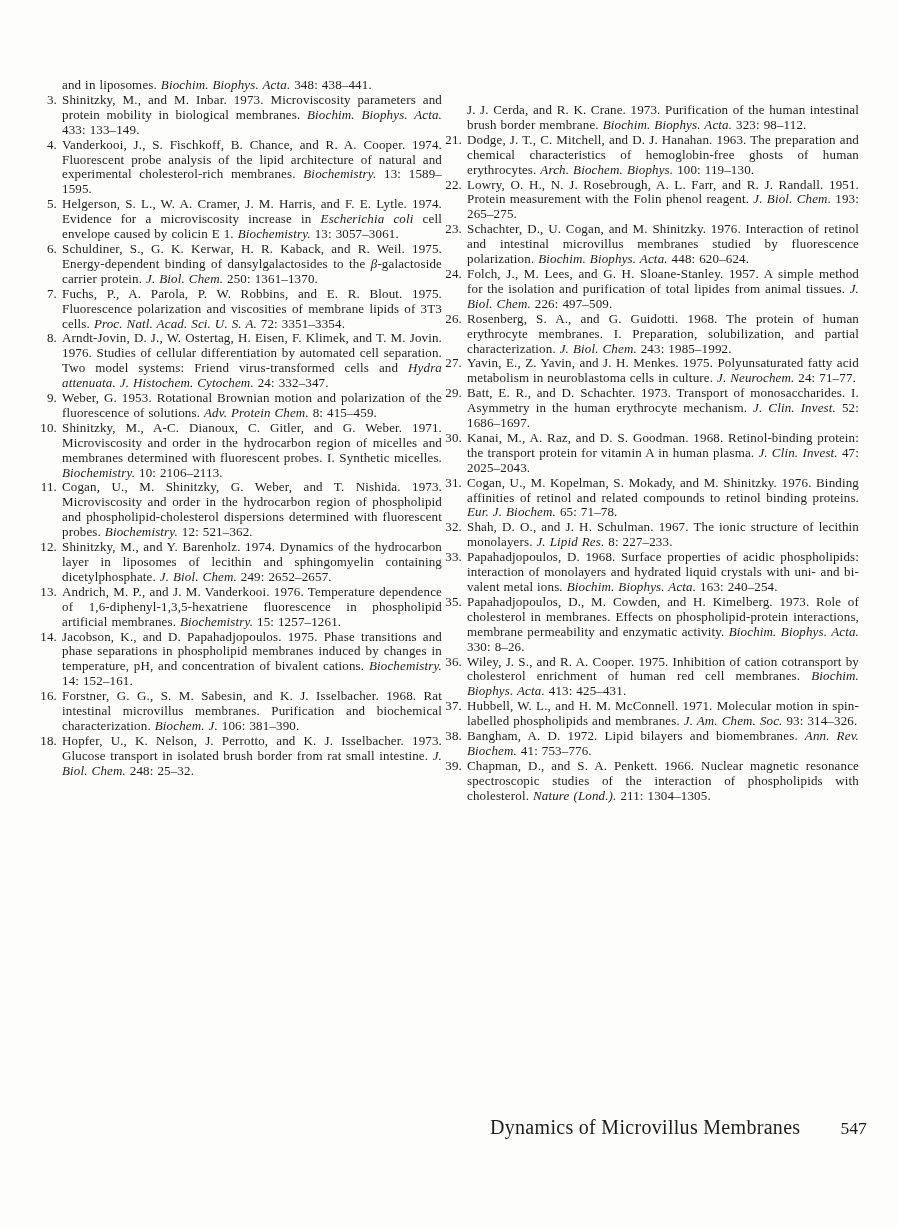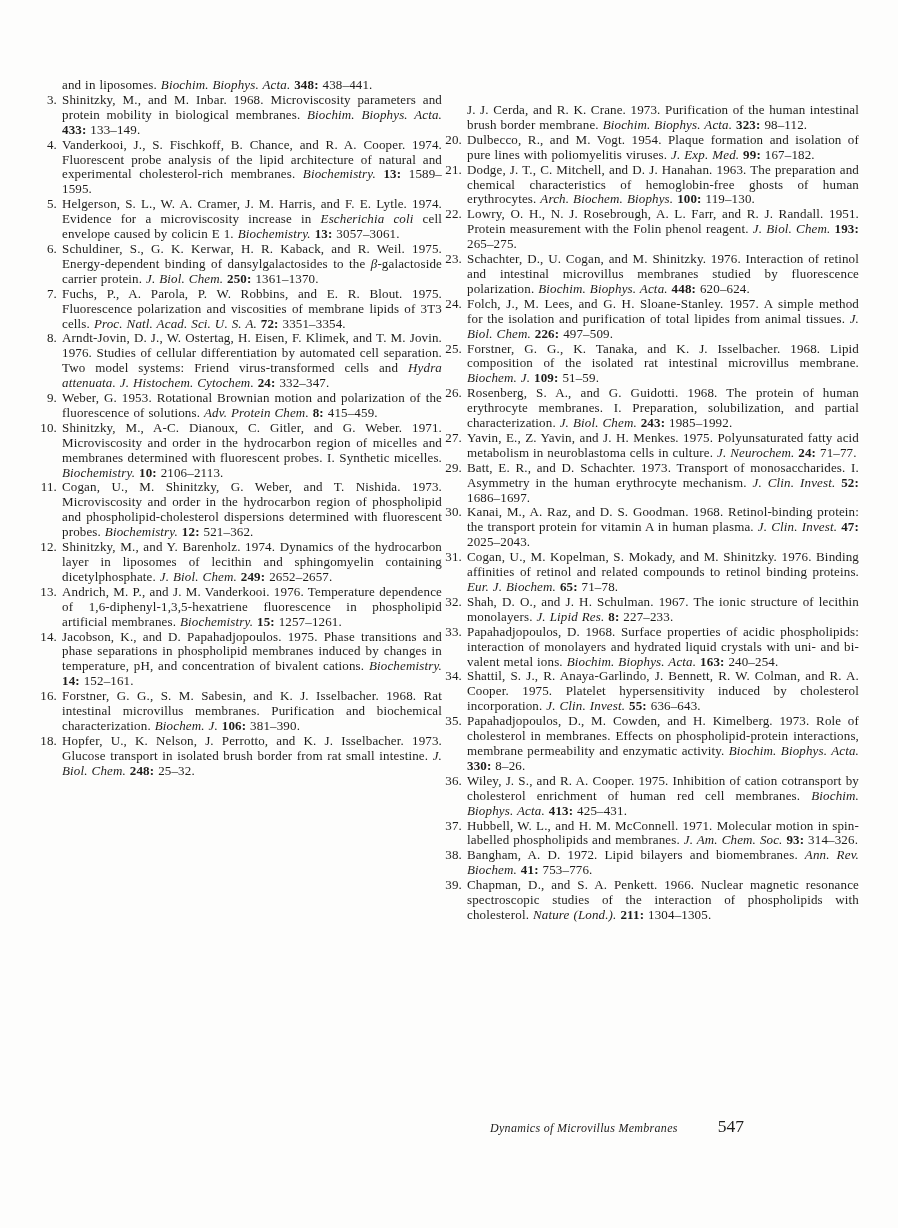--- a/index.html
+++ b/index.html
@@ -32,77 +32,73 @@
     word-spacing: 0.5px;
   }
   .ref .num {
     position: absolute;
     left: 0;
     top: 0;
     width: 20px;
     text-align: right;
   }
   .it { font-style: italic; }
-  .bd { font-weight: bold; }
+  .bd { font-weight: normal; }
   .footer {
     position: absolute;
     top: 1116px;
     left: 490px;
     white-space: nowrap;
     display: flex;
     align-items: baseline;
   }
   .running-title {
-    font-style: italic;
-    font-size: 12px;
+    font-size: 20px;
     letter-spacing: 0.3px;
   }
   .page-number {
     font-size: 17.5px;
     margin-left: 40px;
   }
 </style>
 </head>
 <body>
 
 <div class="page" style="background: rgb(253, 253, 252); color: rgb(29, 28, 26);">
   <div class="columns">
     <div class="col col-left">
         <div class="ref"><span class="num"></span><span>and in liposomes. </span><span class="it">Biochim. Biophys. Acta. </span><span class="bd">348: </span><span>438–441.</span></div>
-        <div class="ref"><span class="num">3.</span><span>Shinitzky, M., and M. Inbar. 1968. Microviscosity parameters and protein mobility in biological membranes. </span><span class="it">Biochim. Biophys. Acta. </span><span class="bd">433: </span><span>133–149.</span></div>
+        <div class="ref"><span class="num">3.</span><span>Shinitzky, M., and M. Inbar. 1973. Microviscosity parameters and protein mobility in biological membranes. </span><span class="it">Biochim. Biophys. Acta. </span><span class="bd">433: </span><span>133–149.</span></div>
         <div class="ref"><span class="num">4.</span><span>Vanderkooi, J., S. Fischkoff, B. Chance, and R. A. Cooper. 1974. Fluorescent probe analysis of the lipid architecture of natural and experimental cholesterol-rich membranes. </span><span class="it">Biochemistry. </span><span class="bd">13: </span><span>1589–1595.</span></div>
         <div class="ref"><span class="num">5.</span><span>Helgerson, S. L., W. A. Cramer, J. M. Harris, and F. E. Lytle. 1974. Evidence for a microviscosity increase in </span><span class="it">Escherichia coli </span><span>cell envelope caused by colicin E 1. </span><span class="it">Biochemistry. </span><span class="bd">13: </span><span>3057–3061.</span></div>
         <div class="ref"><span class="num">6.</span><span>Schuldiner, S., G. K. Kerwar, H. R. Kaback, and R. Weil. 1975. Energy-dependent binding of dansylgalactosides to the </span><span class="it">β</span><span>-galactoside carrier protein. </span><span class="it">J. Biol. Chem. </span><span class="bd">250: </span><span>1361–1370.</span></div>
         <div class="ref"><span class="num">7.</span><span>Fuchs, P., A. Parola, P. W. Robbins, and E. R. Blout. 1975. Fluorescence polarization and viscosities of membrane lipids of 3T3 cells. </span><span class="it">Proc. Natl. Acad. Sci. U. S. A. </span><span class="bd">72: </span><span>3351–3354.</span></div>
         <div class="ref"><span class="num">8.</span><span>Arndt-Jovin, D. J., W. Ostertag, H. Eisen, F. Klimek, and T. M. Jovin. 1976. Studies of cellular differentiation by automated cell separation. Two model systems: Friend virus-transformed cells and </span><span class="it">Hydra attenuata. J. Histochem. Cytochem. </span><span class="bd">24: </span><span>332–347.</span></div>
         <div class="ref"><span class="num">9.</span><span>Weber, G. 1953. Rotational Brownian motion and polarization of the fluorescence of solutions. </span><span class="it">Adv. Protein Chem. </span><span class="bd">8: </span><span>415–459.</span></div>
         <div class="ref"><span class="num">10.</span><span>Shinitzky, M., A-C. Dianoux, C. Gitler, and G. Weber. 1971. Microviscosity and order in the hydrocarbon region of micelles and membranes determined with fluorescent probes. I. Synthetic micelles. </span><span class="it">Biochemistry. </span><span class="bd">10: </span><span>2106–2113.</span></div>
         <div class="ref"><span class="num">11.</span><span>Cogan, U., M. Shinitzky, G. Weber, and T. Nishida. 1973. Microviscosity and order in the hydrocarbon region of phospholipid and phospholipid-cholesterol dispersions determined with fluorescent probes. </span><span class="it">Biochemistry. </span><span class="bd">12: </span><span>521–362.</span></div>
         <div class="ref"><span class="num">12.</span><span>Shinitzky, M., and Y. Barenholz. 1974. Dynamics of the hydrocarbon layer in liposomes of lecithin and sphingomyelin containing dicetylphosphate. </span><span class="it">J. Biol. Chem. </span><span class="bd">249: </span><span>2652–2657.</span></div>
         <div class="ref"><span class="num">13.</span><span>Andrich, M. P., and J. M. Vanderkooi. 1976. Temperature dependence of 1,6-diphenyl-1,3,5-hexatriene fluorescence in phospholipid artificial membranes. </span><span class="it">Biochemistry. </span><span class="bd">15: </span><span>1257–1261.</span></div>
         <div class="ref"><span class="num">14.</span><span>Jacobson, K., and D. Papahadjopoulos. 1975. Phase transitions and phase separations in phospholipid membranes induced by changes in temperature, pH, and concentration of bivalent cations. </span><span class="it">Biochemistry. </span><span class="bd">14: </span><span>152–161.</span></div>
         <div class="ref"><span class="num">16.</span><span>Forstner, G. G., S. M. Sabesin, and K. J. Isselbacher. 1968. Rat intestinal microvillus membranes. Purification and biochemical characterization. </span><span class="it">Biochem. J. </span><span class="bd">106: </span><span>381–390.</span></div>
         <div class="ref"><span class="num">18.</span><span>Hopfer, U., K. Nelson, J. Perrotto, and K. J. Isselbacher. 1973. Glucose transport in isolated brush border from rat small intestine. </span><span class="it">J. Biol. Chem. </span><span class="bd">248: </span><span>25–32.</span></div>
       </div>
     <div class="col col-right">
         <div class="ref"><span class="num"></span><span>J. J. Cerda, and R. K. Crane. 1973. Purification of the human intestinal brush border membrane. </span><span class="it">Biochim. Biophys. Acta. </span><span class="bd">323: </span><span>98–112.</span></div>
-        <div class="ref"><span class="num">20.</span><span>Dulbecco, R., and M. Vogt. 1954. Plaque formation and isolation of pure lines with poliomyelitis viruses. </span><span class="it">J. Exp. Med. </span><span class="bd">99: </span><span>167–182.</span></div>
         <div class="ref"><span class="num">21.</span><span>Dodge, J. T., C. Mitchell, and D. J. Hanahan. 1963. The preparation and chemical characteristics of hemoglobin-free ghosts of human erythrocytes. </span><span class="it">Arch. Biochem. Biophys. </span><span class="bd">100: </span><span>119–130.</span></div>
         <div class="ref"><span class="num">22.</span><span>Lowry, O. H., N. J. Rosebrough, A. L. Farr, and R. J. Randall. 1951. Protein measurement with the Folin phenol reagent. </span><span class="it">J. Biol. Chem. </span><span class="bd">193: </span><span>265–275.</span></div>
         <div class="ref"><span class="num">23.</span><span>Schachter, D., U. Cogan, and M. Shinitzky. 1976. Interaction of retinol and intestinal microvillus membranes studied by fluorescence polarization. </span><span class="it">Biochim. Biophys. Acta. </span><span class="bd">448: </span><span>620–624.</span></div>
         <div class="ref"><span class="num">24.</span><span>Folch, J., M. Lees, and G. H. Sloane-Stanley. 1957. A simple method for the isolation and purification of total lipides from animal tissues. </span><span class="it">J. Biol. Chem. </span><span class="bd">226: </span><span>497–509.</span></div>
-        <div class="ref"><span class="num">25.</span><span>Forstner, G. G., K. Tanaka, and K. J. Isselbacher. 1968. Lipid composition of the isolated rat intestinal microvillus membrane. </span><span class="it">Biochem. J. </span><span class="bd">109: </span><span>51–59.</span></div>
         <div class="ref"><span class="num">26.</span><span>Rosenberg, S. A., and G. Guidotti. 1968. The protein of human erythrocyte membranes. I. Preparation, solubilization, and partial characterization. </span><span class="it">J. Biol. Chem. </span><span class="bd">243: </span><span>1985–1992.</span></div>
         <div class="ref"><span class="num">27.</span><span>Yavin, E., Z. Yavin, and J. H. Menkes. 1975. Polyunsaturated fatty acid metabolism in neuroblastoma cells in culture. </span><span class="it">J. Neurochem. </span><span class="bd">24: </span><span>71–77.</span></div>
         <div class="ref"><span class="num">29.</span><span>Batt, E. R., and D. Schachter. 1973. Transport of monosaccharides. I. Asymmetry in the human erythrocyte mechanism. </span><span class="it">J. Clin. Invest. </span><span class="bd">52: </span><span>1686–1697.</span></div>
         <div class="ref"><span class="num">30.</span><span>Kanai, M., A. Raz, and D. S. Goodman. 1968. Retinol-binding protein: the transport protein for vitamin A in human plasma. </span><span class="it">J. Clin. Invest. </span><span class="bd">47: </span><span>2025–2043.</span></div>
         <div class="ref"><span class="num">31.</span><span>Cogan, U., M. Kopelman, S. Mokady, and M. Shinitzky. 1976. Binding affinities of retinol and related compounds to retinol binding proteins. </span><span class="it">Eur. J. Biochem. </span><span class="bd">65: </span><span>71–78.</span></div>
         <div class="ref"><span class="num">32.</span><span>Shah, D. O., and J. H. Schulman. 1967. The ionic structure of lecithin monolayers. </span><span class="it">J. Lipid Res. </span><span class="bd">8: </span><span>227–233.</span></div>
         <div class="ref"><span class="num">33.</span><span>Papahadjopoulos, D. 1968. Surface properties of acidic phospholipids: interaction of monolayers and hydrated liquid crystals with uni- and bi-valent metal ions. </span><span class="it">Biochim. Biophys. Acta. </span><span class="bd">163: </span><span>240–254.</span></div>
-        <div class="ref"><span class="num">34.</span><span>Shattil, S. J., R. Anaya-Garlindo, J. Bennett, R. W. Colman, and R. A. Cooper. 1975. Platelet hypersensitivity induced by cholesterol incorporation. </span><span class="it">J. Clin. Invest. </span><span class="bd">55: </span><span>636–643.</span></div>
         <div class="ref"><span class="num">35.</span><span>Papahadjopoulos, D., M. Cowden, and H. Kimelberg. 1973. Role of cholesterol in membranes. Effects on phospholipid-protein interactions, membrane permeability and enzymatic activity. </span><span class="it">Biochim. Biophys. Acta. </span><span class="bd">330: </span><span>8–26.</span></div>
         <div class="ref"><span class="num">36.</span><span>Wiley, J. S., and R. A. Cooper. 1975. Inhibition of cation cotransport by cholesterol enrichment of human red cell membranes. </span><span class="it">Biochim. Biophys. Acta. </span><span class="bd">413: </span><span>425–431.</span></div>
         <div class="ref"><span class="num">37.</span><span>Hubbell, W. L., and H. M. McConnell. 1971. Molecular motion in spin-labelled phospholipids and membranes. </span><span class="it">J. Am. Chem. Soc. </span><span class="bd">93: </span><span>314–326.</span></div>
         <div class="ref"><span class="num">38.</span><span>Bangham, A. D. 1972. Lipid bilayers and biomembranes. </span><span class="it">Ann. Rev. Biochem. </span><span class="bd">41: </span><span>753–776.</span></div>
         <div class="ref"><span class="num">39.</span><span>Chapman, D., and S. A. Penkett. 1966. Nuclear magnetic resonance spectroscopic studies of the interaction of phospholipids with cholesterol. </span><span class="it">Nature (Lond.). </span><span class="bd">211: </span><span>1304–1305.</span></div>
       </div>
   </div>
   <div class="footer">
     <span class="running-title">Dynamics of Microvillus Membranes</span>
     <span class="page-number">547</span>

